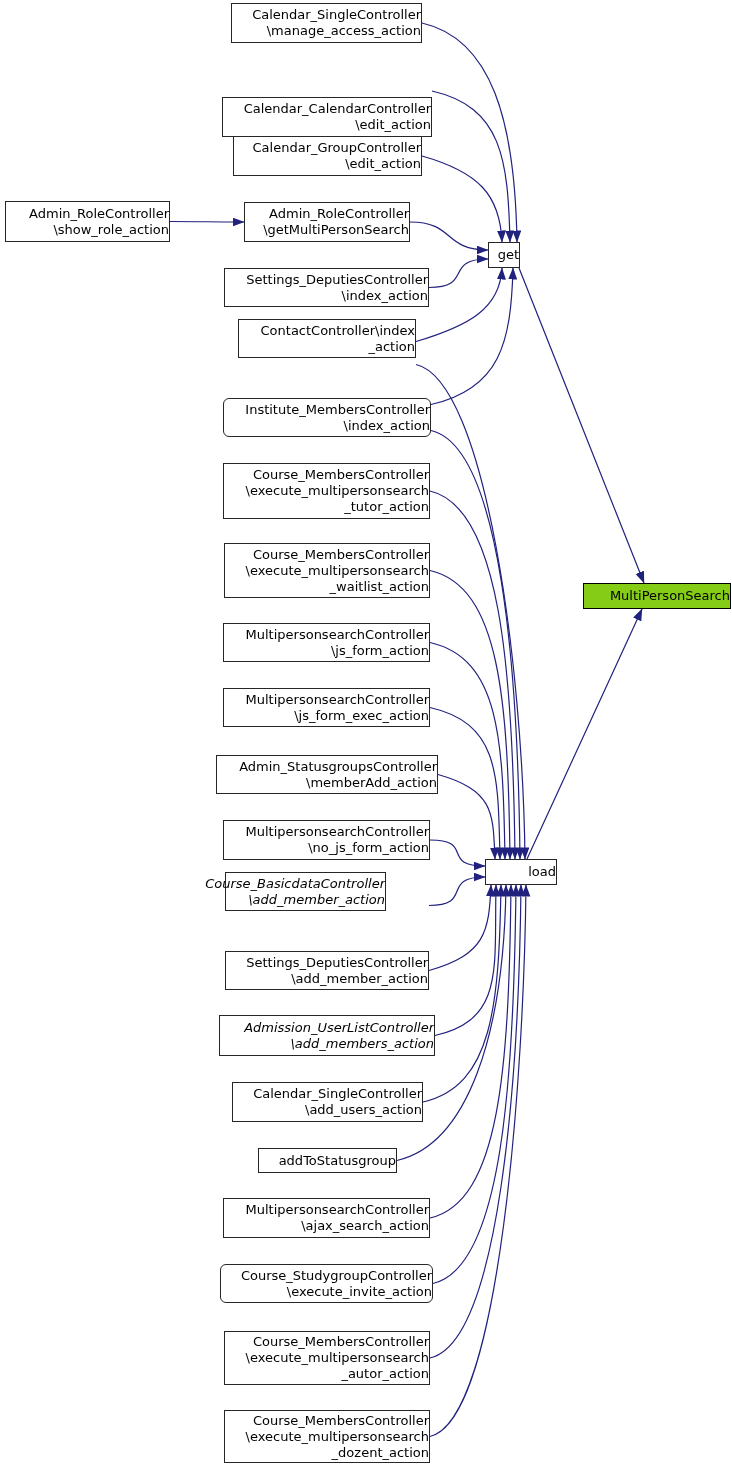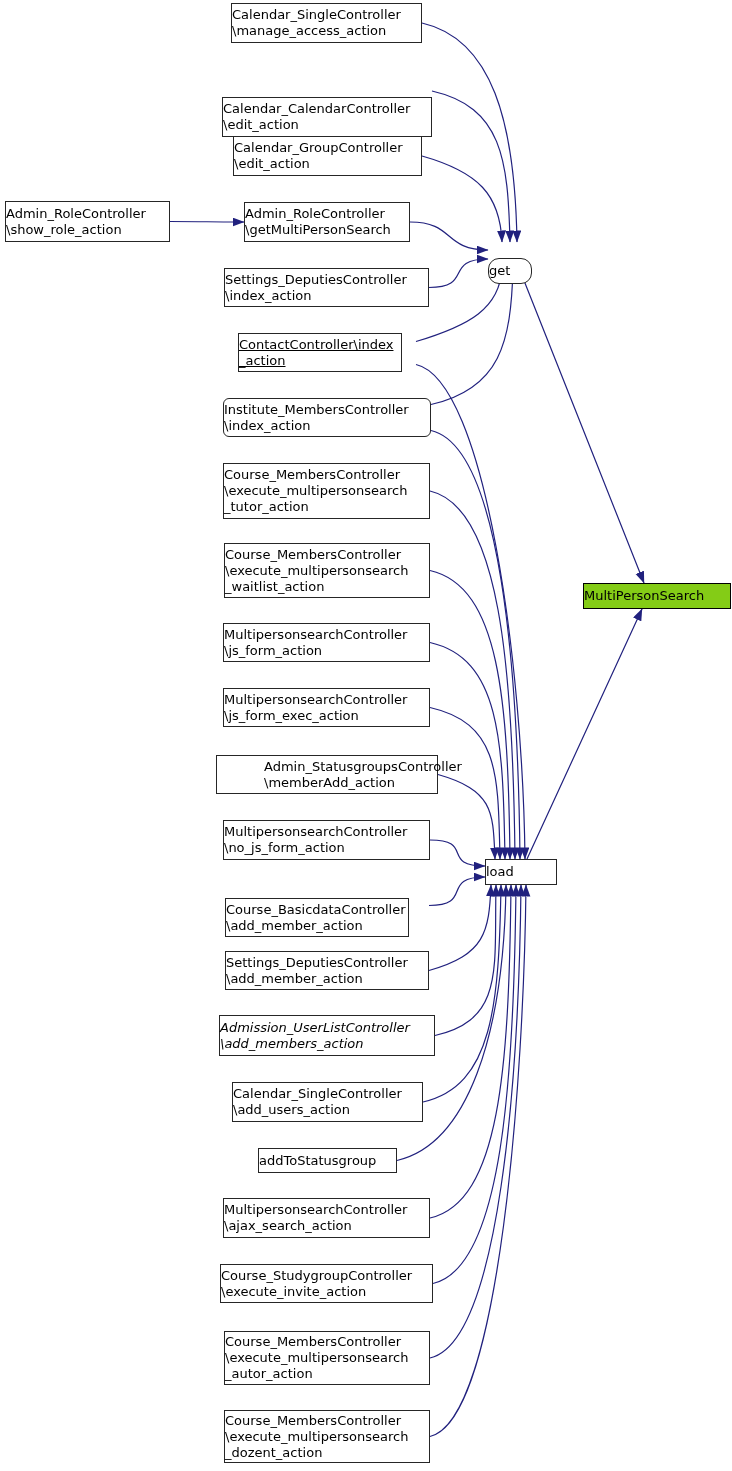--- a/index.html
+++ b/index.html
@@ -5,21 +5,21 @@
   html,body{margin:0;padding:0;background:#ffffff;}
   #graph{
     position:relative;width:732px;height:1471px;overflow:hidden;
     font-family:"DejaVu Sans","Liberation Sans",sans-serif;
     font-size:13px;color:#000;background:#fff;
   }
   #edges{position:absolute;left:0;top:0;width:732px;height:1471px;}
   .node{
     position:absolute;box-sizing:border-box;
     background:#ffffff;border:1.4px solid #262626;
-    display:flex;flex-direction:column;justify-content:center;align-items:flex-start;
+    display:flex;flex-direction:column;justify-content:center;align-items:flex-end;
     text-align:center;line-height:16px;white-space:nowrap;cursor:pointer;
   }
   .node.hl{background:#84cc16;border-color:#000000;cursor:default;}
   .ln{pointer-events:none;}
 </style>
 </head>
 <body>
 
 <div id="graph">
   <svg id="edges" xmlns="http://www.w3.org/2000/svg">
@@ -73,21 +73,21 @@
       <div class="ln">\edit_action</div>
     </div>
     <div class="node" style="left: 244px; top: 202px; width: 166px; height: 40px;">
       <div class="ln">Admin_RoleController</div>
       <div class="ln">\getMultiPersonSearch</div>
     </div>
     <div class="node" style="left: 224px; top: 268px; width: 205px; height: 39px;">
       <div class="ln">Settings_DeputiesController</div>
       <div class="ln">\index_action</div>
     </div>
-    <div class="node" style="left: 238px; top: 333px; width: 164px; height: 39px; text-decoration: underline;">
+    <div class="node" style="left: 238px; top: 319px; width: 178px; height: 39px;">
       <div class="ln">ContactController\index</div>
       <div class="ln">_action</div>
     </div>
     <div class="node" style="left: 223px; top: 398px; width: 208px; height: 39px; border-radius: 6px;">
       <div class="ln">Institute_MembersController</div>
       <div class="ln">\index_action</div>
     </div>
     <div class="node" style="left: 223px; top: 463px; width: 207px; height: 56px;">
       <div class="ln">Course_MembersController</div>
       <div class="ln">\execute_multipersonsearch</div>
@@ -107,21 +107,21 @@
       <div class="ln">\js_form_exec_action</div>
     </div>
     <div class="node" style="left: 216px; top: 755px; width: 222px; height: 39px; padding-left: 47px;">
       <div class="ln">Admin_StatusgroupsController</div>
       <div class="ln">\memberAdd_action</div>
     </div>
     <div class="node" style="left: 223px; top: 820px; width: 207px; height: 40px;">
       <div class="ln">MultipersonsearchController</div>
       <div class="ln">\no_js_form_action</div>
     </div>
-    <div class="node" style="left: 225px; top: 898px; width: 184px; height: 39px;">
+    <div class="node" style="left: 225px; top: 872px; width: 161px; height: 39px; font-style: italic;">
       <div class="ln">Course_BasicdataController</div>
       <div class="ln">\add_member_action</div>
     </div>
     <div class="node" style="left: 225px; top: 951px; width: 204px; height: 39px;">
       <div class="ln">Settings_DeputiesController</div>
       <div class="ln">\add_member_action</div>
     </div>
     <div class="node" style="left: 219px; top: 1015px; width: 216px; height: 41px; font-style: italic;">
       <div class="ln">Admission_UserListController</div>
       <div class="ln">\add_members_action</div>
@@ -130,35 +130,35 @@
       <div class="ln">Calendar_SingleController</div>
       <div class="ln">\add_users_action</div>
     </div>
     <div class="node" style="left: 258px; top: 1148px; width: 139px; height: 25px;">
       <div class="ln">addToStatusgroup</div>
     </div>
     <div class="node" style="left: 223px; top: 1198px; width: 207px; height: 40px;">
       <div class="ln">MultipersonsearchController</div>
       <div class="ln">\ajax_search_action</div>
     </div>
-    <div class="node" style="left: 220px; top: 1264px; width: 213px; height: 39px;">
+    <div class="node" style="left: 220px; top: 1264px; width: 213px; height: 39px; border-radius: 6px;">
       <div class="ln">Course_StudygroupController</div>
       <div class="ln">\execute_invite_action</div>
     </div>
     <div class="node" style="left: 224px; top: 1331px; width: 206px; height: 54px;">
       <div class="ln">Course_MembersController</div>
       <div class="ln">\execute_multipersonsearch</div>
       <div class="ln">_autor_action</div>
     </div>
     <div class="node" style="left: 224px; top: 1410px; width: 206px; height: 53px;">
       <div class="ln">Course_MembersController</div>
       <div class="ln">\execute_multipersonsearch</div>
       <div class="ln">_dozent_action</div>
     </div>
-    <div class="node" style="left: 488px; top: 258px; width: 44px; height: 26px; border-radius: 11px;">
+    <div class="node" style="left: 488px; top: 242px; width: 32px; height: 26px;">
       <div class="ln">get</div>
     </div>
     <div class="node" style="left: 485px; top: 859px; width: 72px; height: 26px;">
       <div class="ln">load</div>
     </div>
     <div class="node hl" style="left: 583px; top: 583px; width: 148px; height: 26px;">
       <div class="ln">MultiPersonSearch</div>
     </div>
   </div>
 

